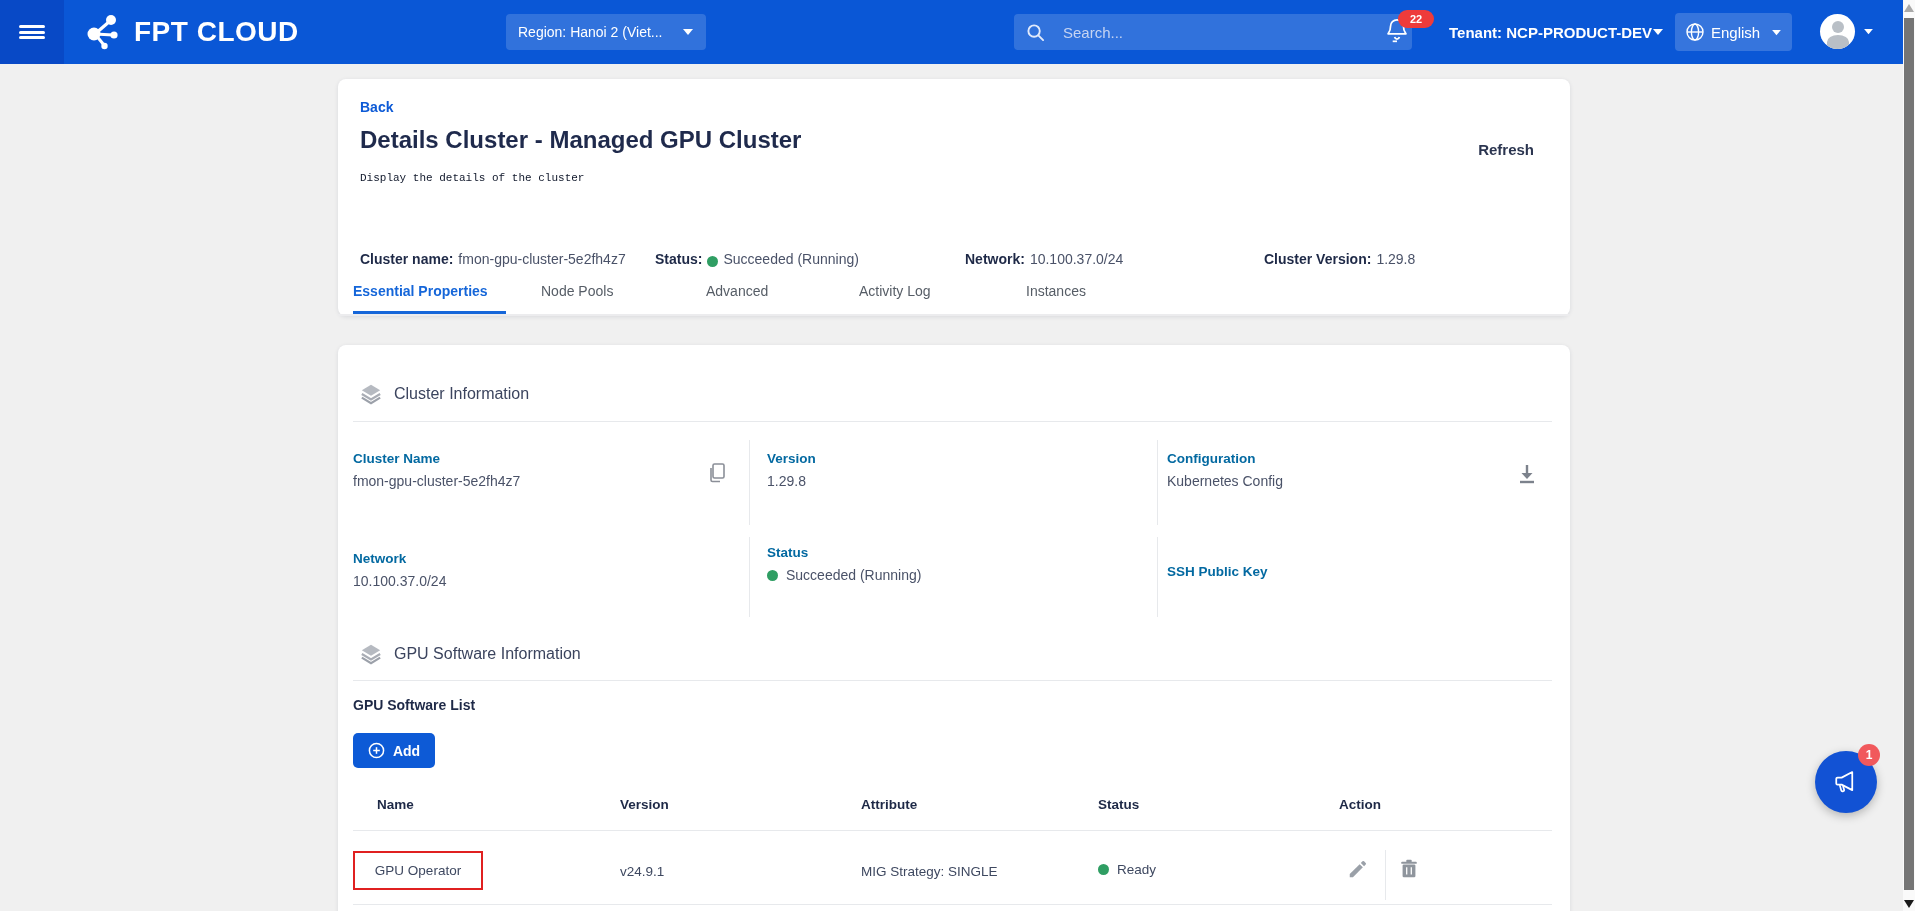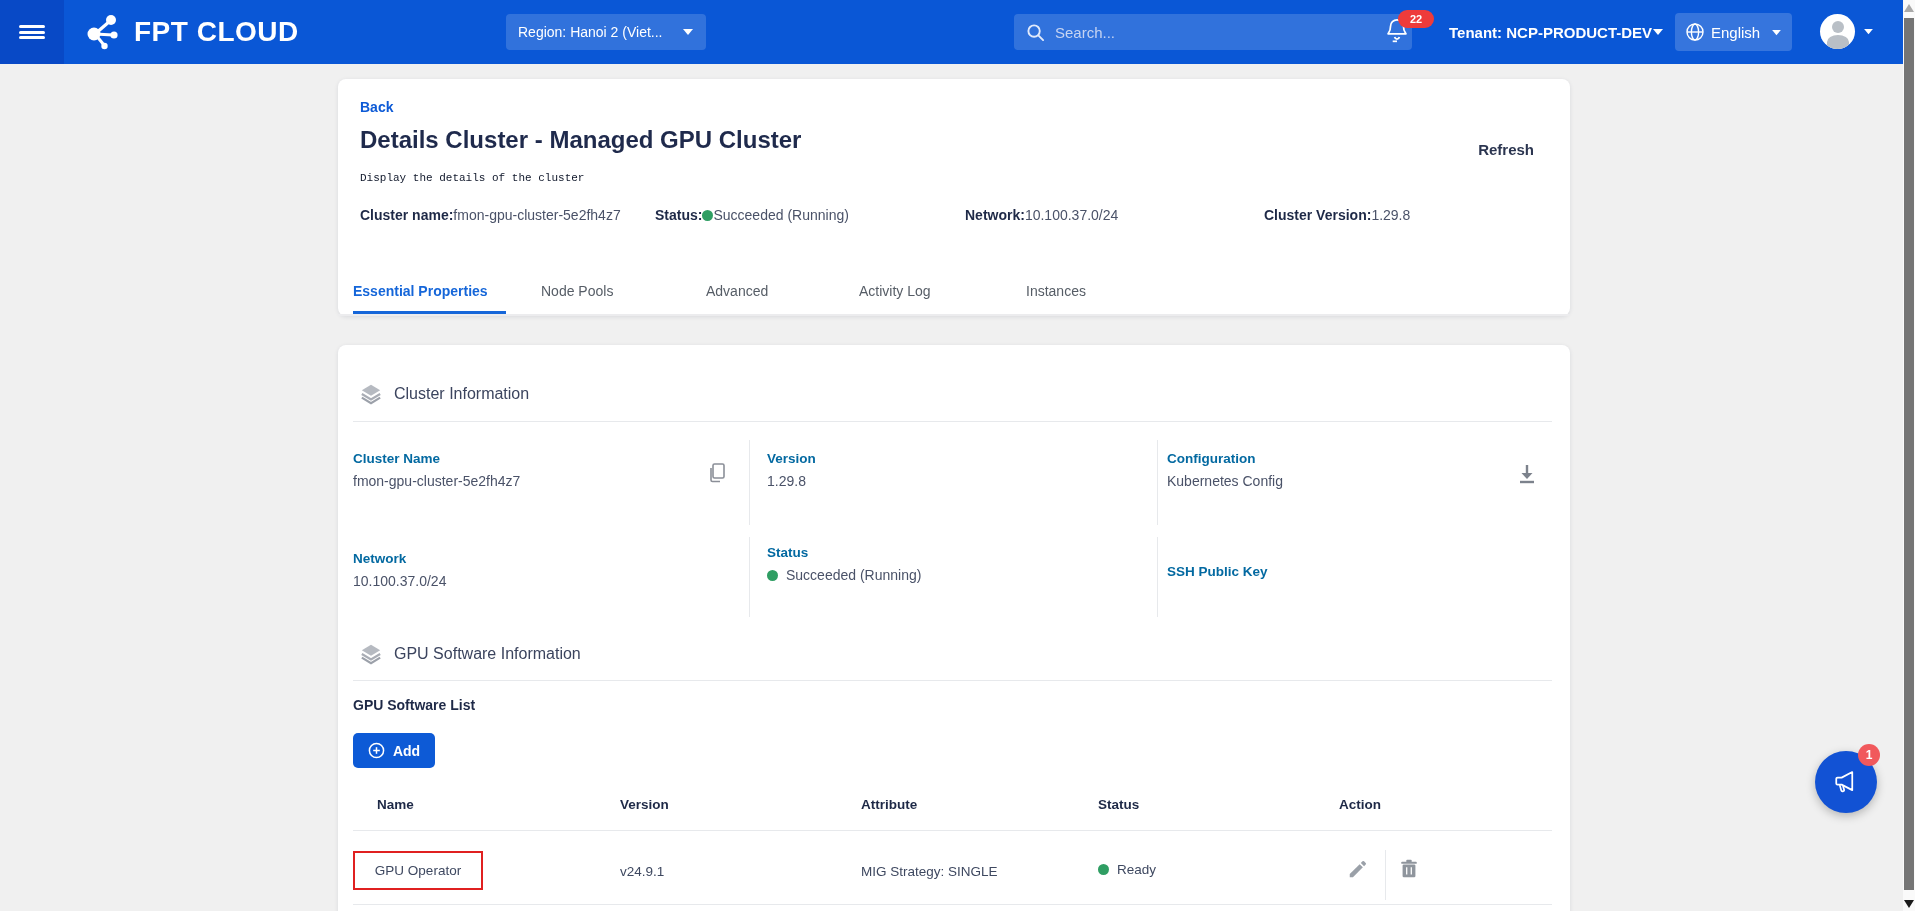--- a/index.html
+++ b/index.html
@@ -15,21 +15,21 @@
   .hamburger .bar { display:block; width:26px; height:3px; background:#fff; border-radius:2px; margin:2.5px 0; }
   .brand { position:absolute; left:80px; top:0; height:64px; display:flex; align-items:center; gap:8px;text-align:right; }
   .brand-text { color:#fff; font-size:28px; font-weight:bold; letter-spacing:.5px; }
   .nav-chip { position:absolute; top:14px; height:36px; background:rgba(255,255,255,.16);
     border-radius:4px; color:#fff; font-size:14px; display:flex; align-items:center;
     padding:0 12px; cursor:pointer; }
   .nav-chip .caret { margin-left:auto; }
   .chip-project { left:281px; width:196px; }
   .chip-region  { left:506px; width:200px; }
   .search-box { position:absolute; left:1014px; top:14px; width:398px; height:36px;
-    background:rgba(255,255,255,.16); border-radius:4px; display:flex; align-items:center; padding:0 12px; }
+    background:rgba(255,255,255,.16); border-radius:4px; display:flex; align-items:center; padding:0 12px;gap:8px; }
   .search-box input { background:transparent; border:none; outline:none; color:#fff;
     font-size:15px; margin-left:10px; width:280px; font-family:inherit; }
   .search-box input::placeholder { color:#c6d4f2; }
   .bell-wrap { position:absolute; left:1384px; top:16px; width:44px; height:36px; cursor:pointer; }
   .badge { position:absolute; left:14px; top:-6px; min-width:24px; height:18px; background:#ee3b3b;
     border-radius:10px; color:#fff; font-size:11px; font-weight:bold; display:flex;
     align-items:center; justify-content:center; padding:0 12px; }
   .tenant { position:absolute; left:1449px; top:0; height:64px; display:flex; align-items:center;
     gap:0; color:#fff; font-size:15px; font-weight:bold; cursor:pointer; }
   .lang-btn { position:absolute; left:1675px; top:13px; width:117px; height:38px;
@@ -55,21 +55,21 @@
   .card1 { top:79px; height:237px; }
   .card2 { top:345px; height:580px; }
 
   .back-link { position:absolute; left:22px; top:20px; color:#0d5ad6; font-size:14px;
     font-weight:bold; cursor:pointer; }
   .page-title { position:absolute; left:22px; top:47px; color:#1f2a4c; font-size:24px; font-weight:bold; }
   .page-subtitle { position:absolute; left:22px; top:93px; color:#0f172a; font-size:11px;font-family:Liberation Mono, monospace; }
   .refresh-btn { position:absolute; right:36px; top:62px; color:#2b3550; font-size:15px;
     font-weight:bold; cursor:pointer; }
   .summary { position:absolute; left:0; top:128px; width:100%; height:20px; font-size:14px; }
-  .summary .item { position:absolute; display:flex; align-items:center; white-space:nowrap; }
+  .summary .item { position:absolute; display:flex; align-items:flex-end; gap:5px; white-space:nowrap;margin-top:44px; }
   .summary .lbl { font-weight:bold; color:#1e2947; }
   .summary .val { color:#4a5268; }
   .dot { width:11px; height:11px; border-radius:50%; background:#2f9e63; display:inline-block; }
 
   .tabs-row { position:absolute; left:0; bottom:0; width:100%; height:48px; border-bottom:2px solid #ececee; }
   .tab { position:absolute; top:0; height:46px; line-height:46px; font-size:14px; color:#565d66; cursor:pointer; }
   .tab.active { color:#1566d9; font-weight:bold; border-bottom:3px solid #1566d9; padding-right:18px; }
 
   .section-head { position:absolute; left:22px; display:flex; align-items:center; gap:12px; }
   .section-title { color:#3b445e; font-size:16px; }

